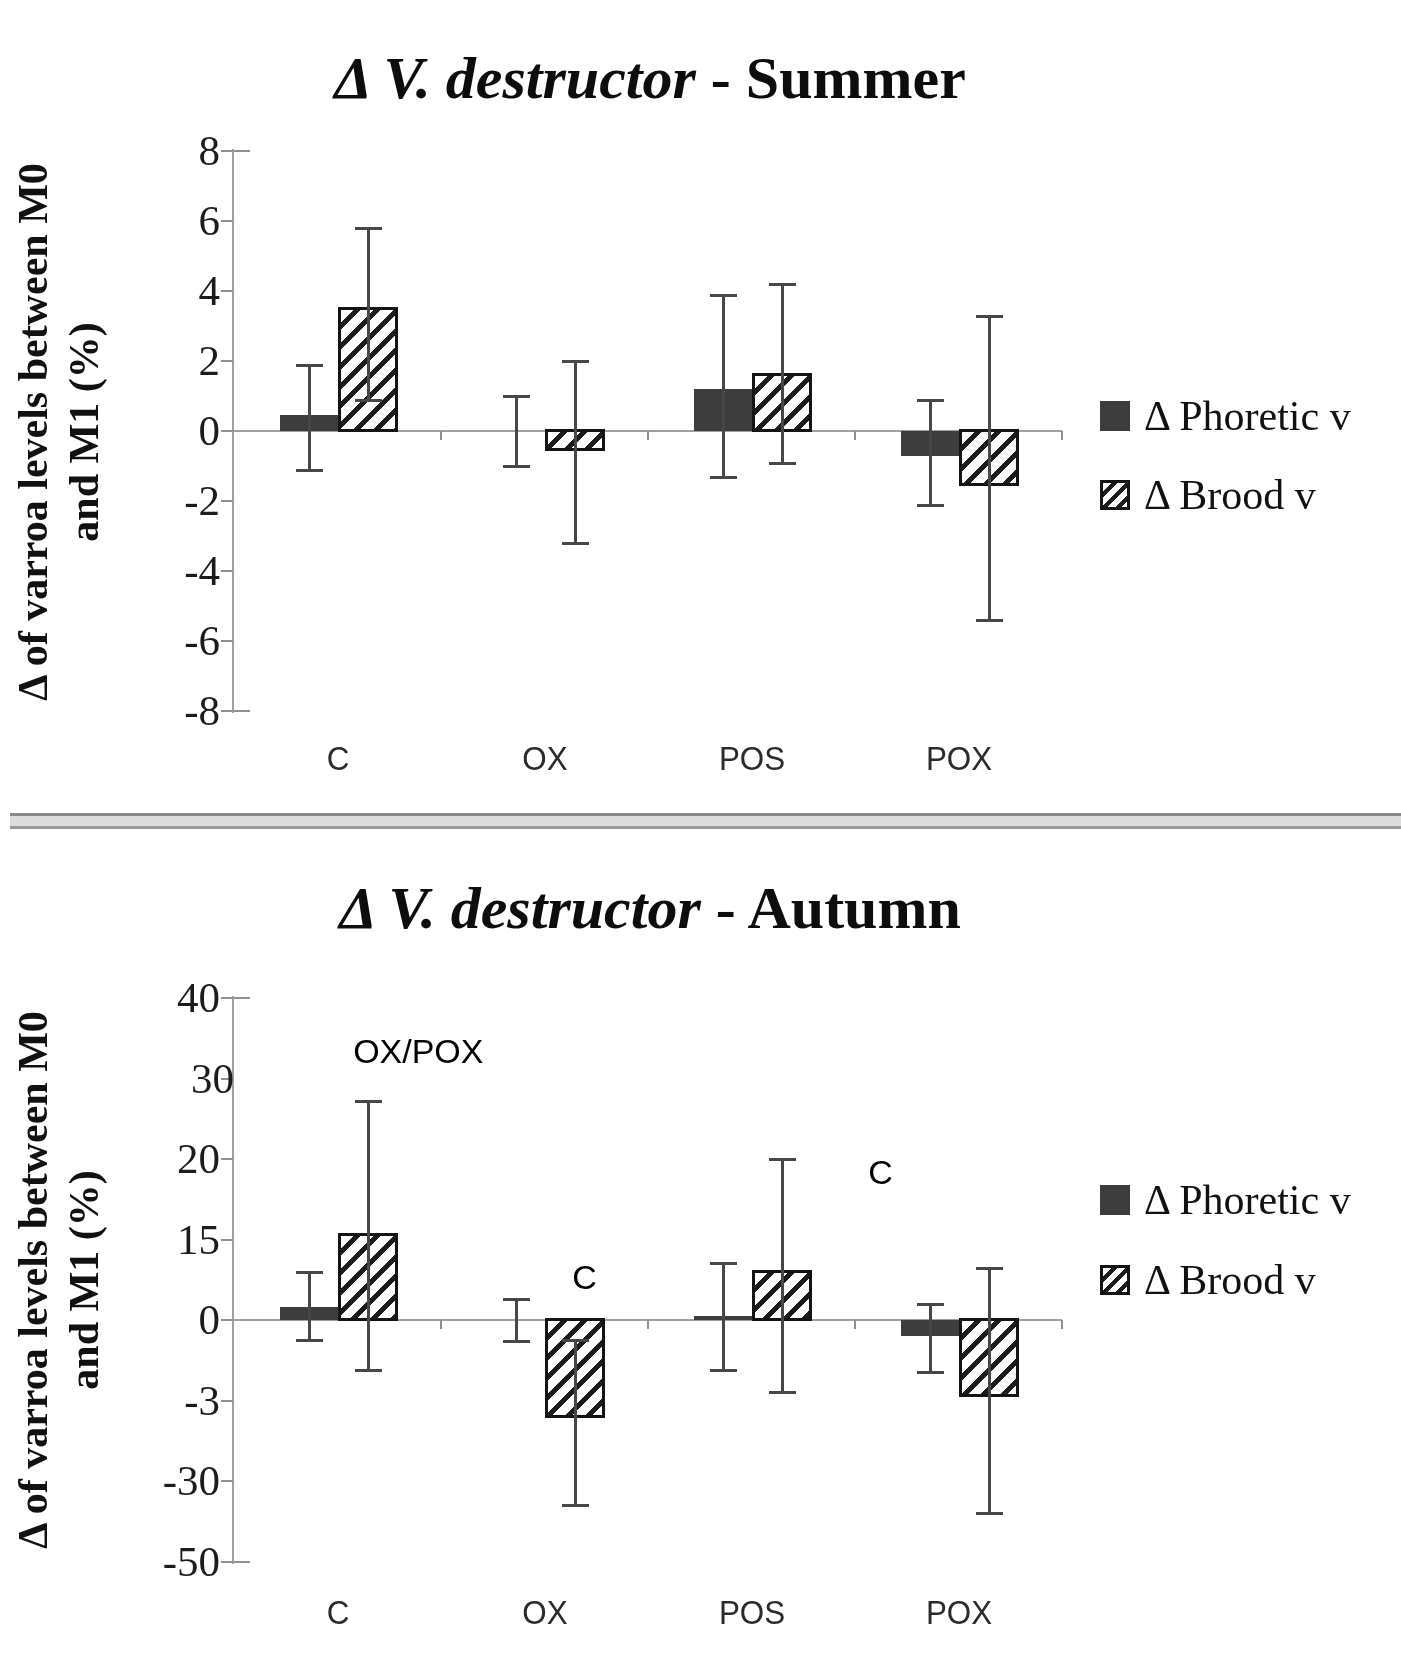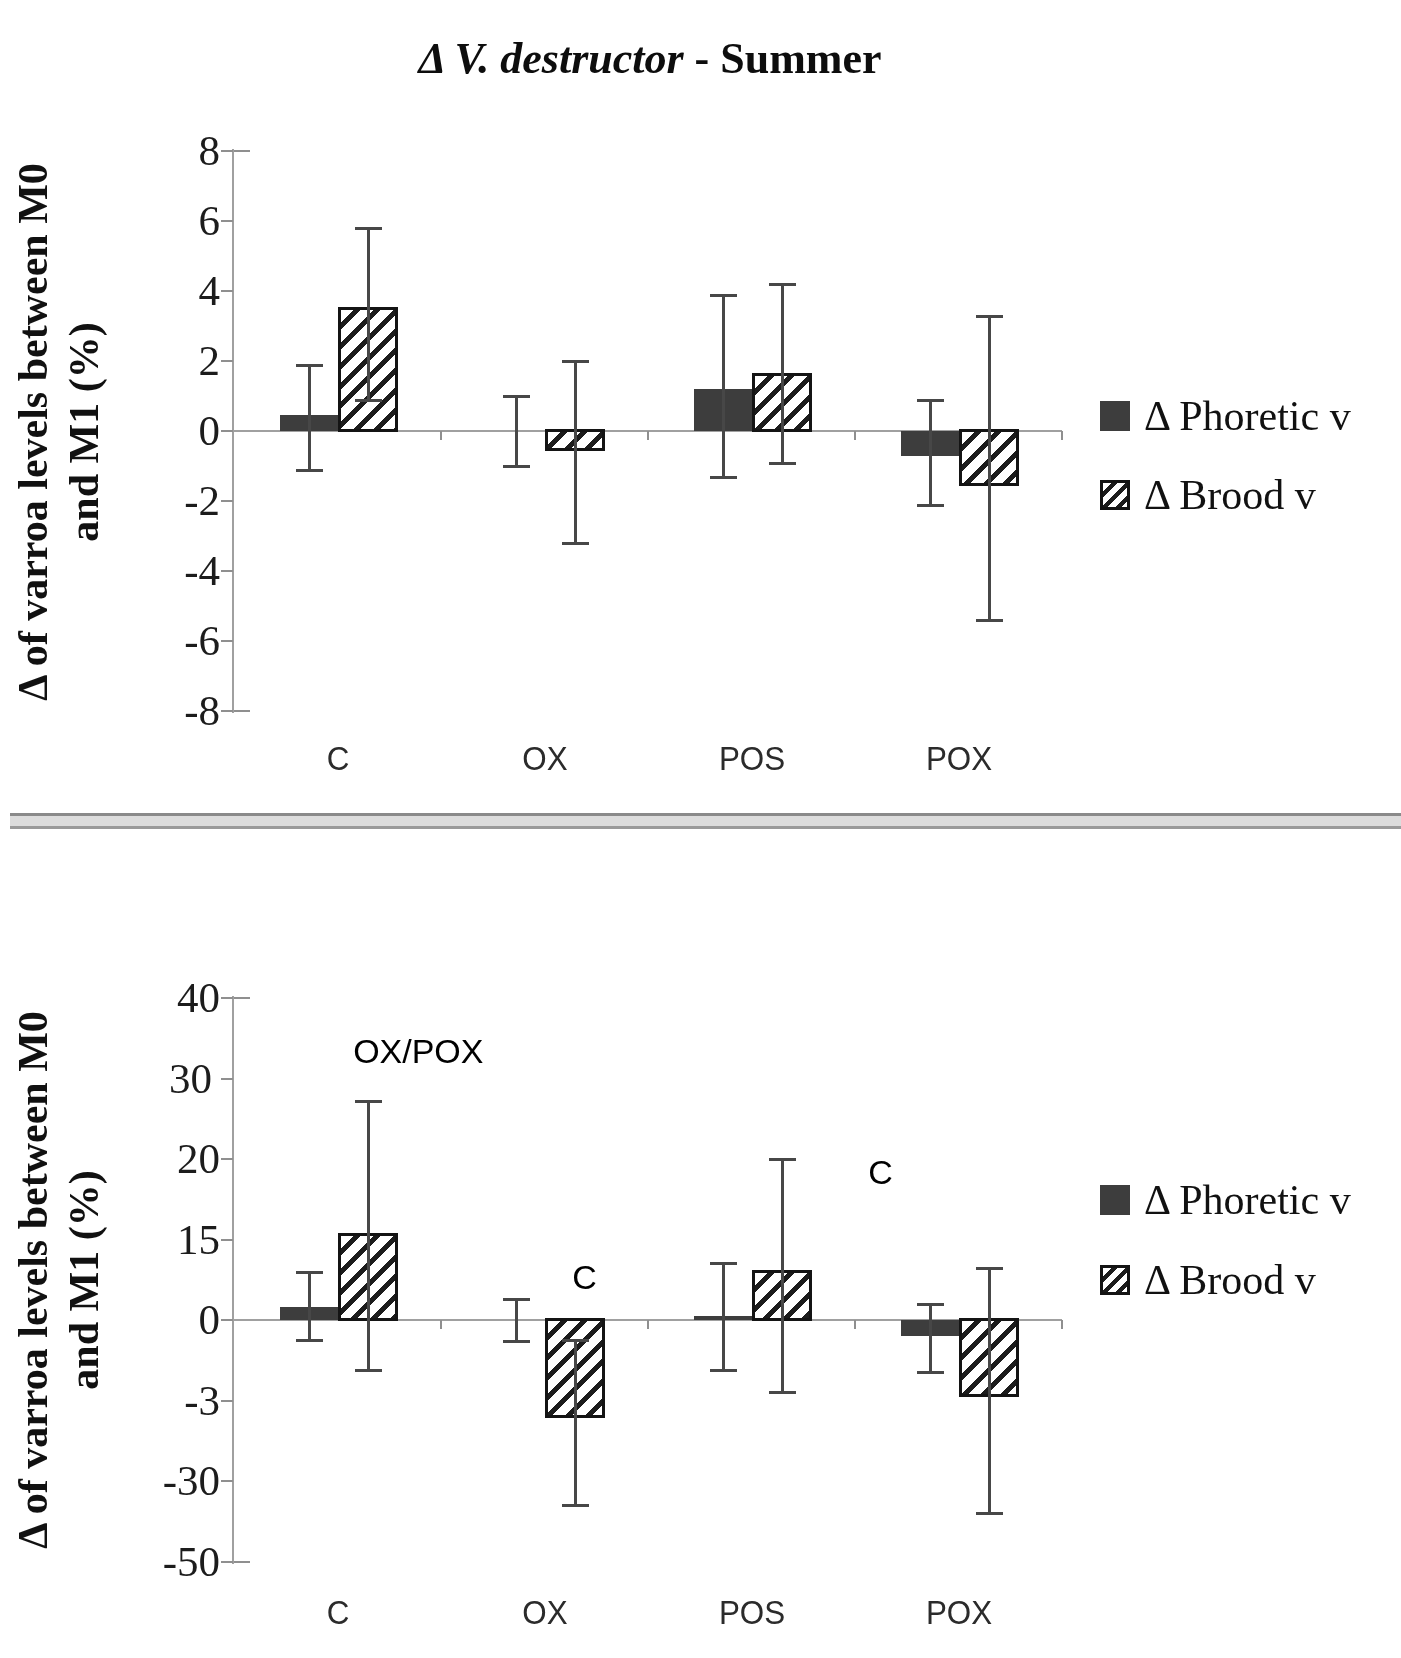--- a/index.html
+++ b/index.html
@@ -1,19 +1,19 @@
 <!DOCTYPE html>
 <html><head>
 <meta charset="utf-8">
 <style>
   html,body{margin:0;padding:0;background:#ffffff;}
   #stage{position:relative;width:1401px;height:1658px;background:#fff;overflow:hidden;
          font-family:"Liberation Serif", serif;}
   .chart-title{position:absolute;left:0;width:1300px;text-align:center;
-    font-family:"Liberation Serif", serif;font-weight:bold;font-size:44px;color:#0d0d0d;
+    font-family:"Liberation Serif", serif;font-weight:bold;font-size:60px;color:#0d0d0d;
     white-space:nowrap;}
   .chart-title .t-italic{font-style:italic;}
   .ylabel{position:absolute;width:640px;height:112px;transform:rotate(-90deg);
     font-family:"Liberation Serif", serif;font-weight:bold;font-size:42px;line-height:1.22;
     color:#111;text-align:center;}
   .axisline{position:absolute;background:#a0a0a0;}
   .ytick{position:absolute;background:#8f8f8f;height:2px;width:12px;}
   .yticklabel{position:absolute;width:110px;text-align:right;font-size:43px;color:#1c1c1c;
     font-family:"Liberation Serif", serif;line-height:48px;}
   .catlabel{position:absolute;width:180px;text-align:center;font-size:33px;color:#2b2b2b;
@@ -51,20 +51,21 @@
     <span class="swatch swatch-solid"></span>
     <span class="legend-label">Δ Phoretic v</span>
   </div>
   <div class="legend-item" style="left:1100px;top:471px;">
     <span class="swatch swatch-hatch"></span>
     <span class="legend-label">Δ Brood v</span>
   </div>
 
   <div id="divider"></div>
 
+  <h1 class="chart-title" style="top:834px;"><span class="t-italic">Δ V. destructor</span><span> - Autumn</span></h1>
 
   <div class="ylabel" style="left:-256px;top:1224px;">
     <div>Δ of varroa levels between M0</div>
     <div>and M1 (%)</div>
   </div>
 
   <div class="legend-item" style="left:1100px;top:1176px;">
     <span class="swatch swatch-solid"></span>
     <span class="legend-label">Δ Phoretic v</span>
   </div>
@@ -131,21 +132,21 @@
     <div class="errline" style="left: 780.5px; top: 284px; height: 178.5px;"></div>
     <div class="errcap" style="left: 768.5px; top: 283px;"></div>
     <div class="errcap" style="left: 768.5px; top: 461.5px;"></div>
     <div class="errline" style="left: 987.5px; top: 315.5px; height: 304.5px;"></div>
     <div class="errcap" style="left: 975.5px; top: 314.5px;"></div>
     <div class="errcap" style="left: 975.5px; top: 619px;"></div>
     <div class="axisline" style="left: 232px; top: 996px; width: 2px; height: 567.5px;"></div>
     <div class="ytick" style="left: 221px; top: 997px;"></div>
     <div class="yticklabel" style="left: 110px; top: 974px;">40</div>
     <div class="ytick" style="left: 221px; top: 1077.5px;"></div>
-    <div class="yticklabel" style="left: 102px; top: 1054.5px;">30</div>
+    <div class="yticklabel" style="left: 124px; top: 1054.5px;">30</div>
     <div class="ytick" style="left: 221px; top: 1158px;"></div>
     <div class="yticklabel" style="left: 110px; top: 1135px;">20</div>
     <div class="ytick" style="left: 221px; top: 1238.5px;"></div>
     <div class="yticklabel" style="left: 110px; top: 1215.5px;">15</div>
     <div class="ytick" style="left: 221px; top: 1319px;"></div>
     <div class="yticklabel" style="left: 110px; top: 1296px;">0</div>
     <div class="ytick" style="left: 221px; top: 1399.5px;"></div>
     <div class="yticklabel" style="left: 110px; top: 1376.5px;">-3</div>
     <div class="ytick" style="left: 221px; top: 1480px;"></div>
     <div class="yticklabel" style="left: 110px; top: 1457px;">-30</div>

